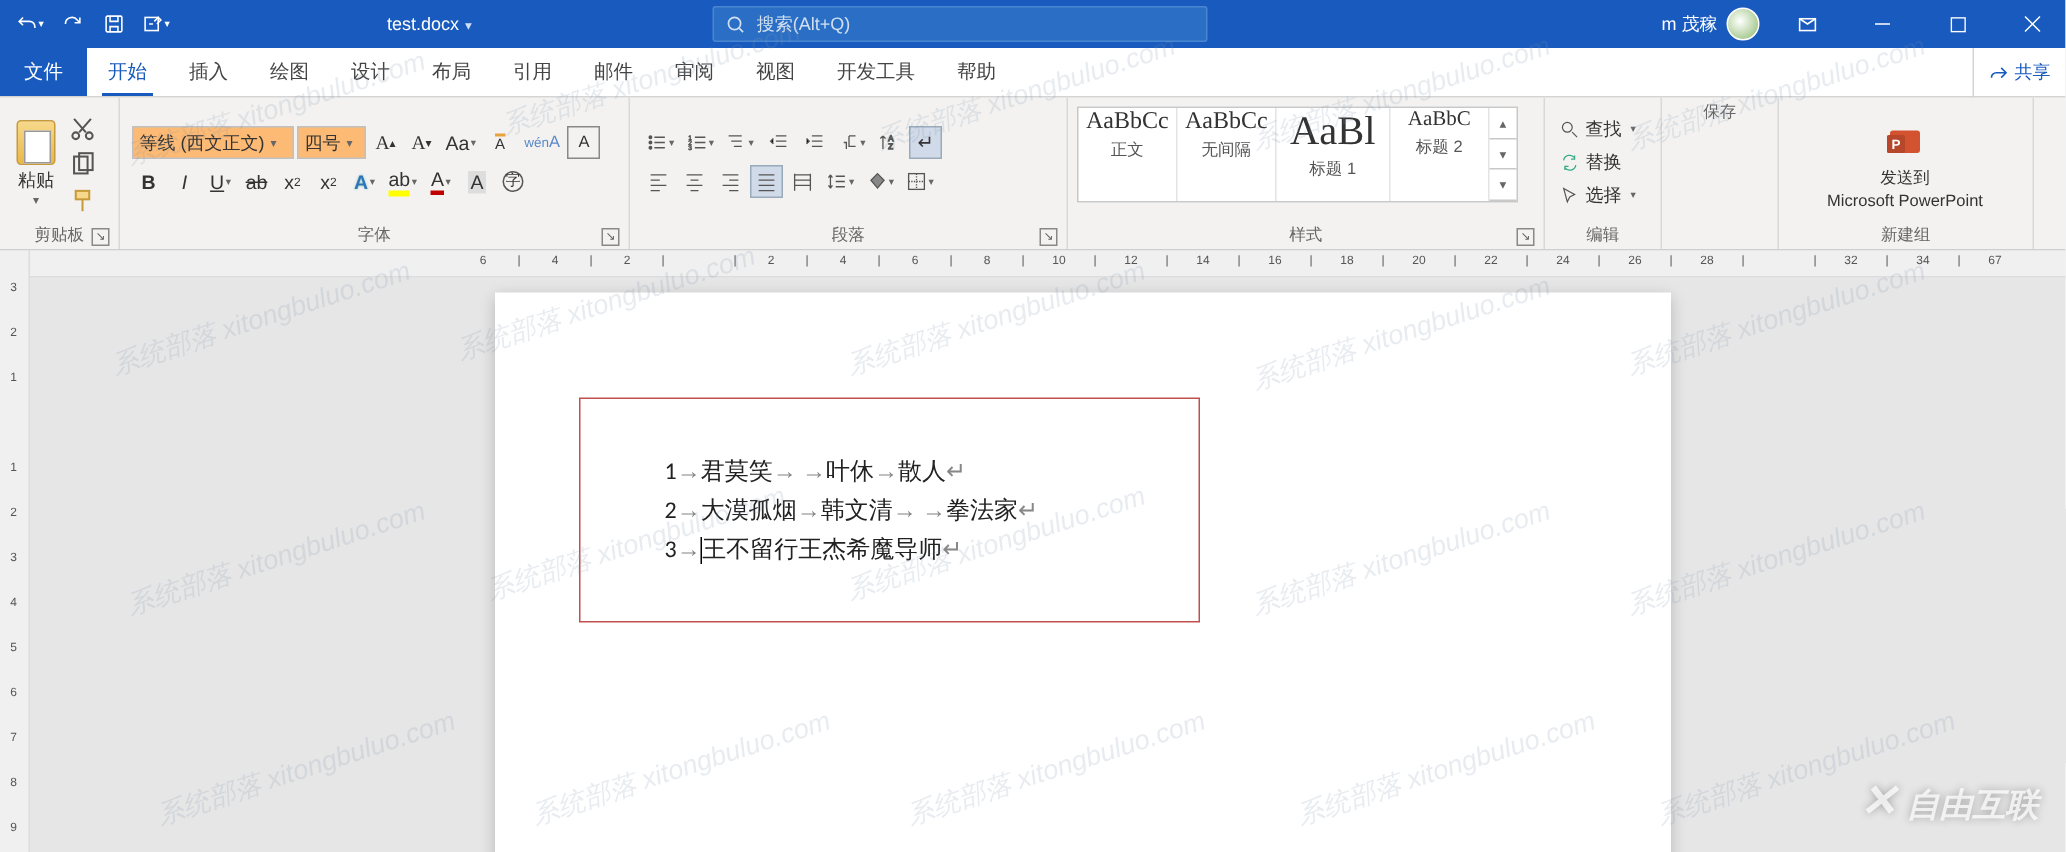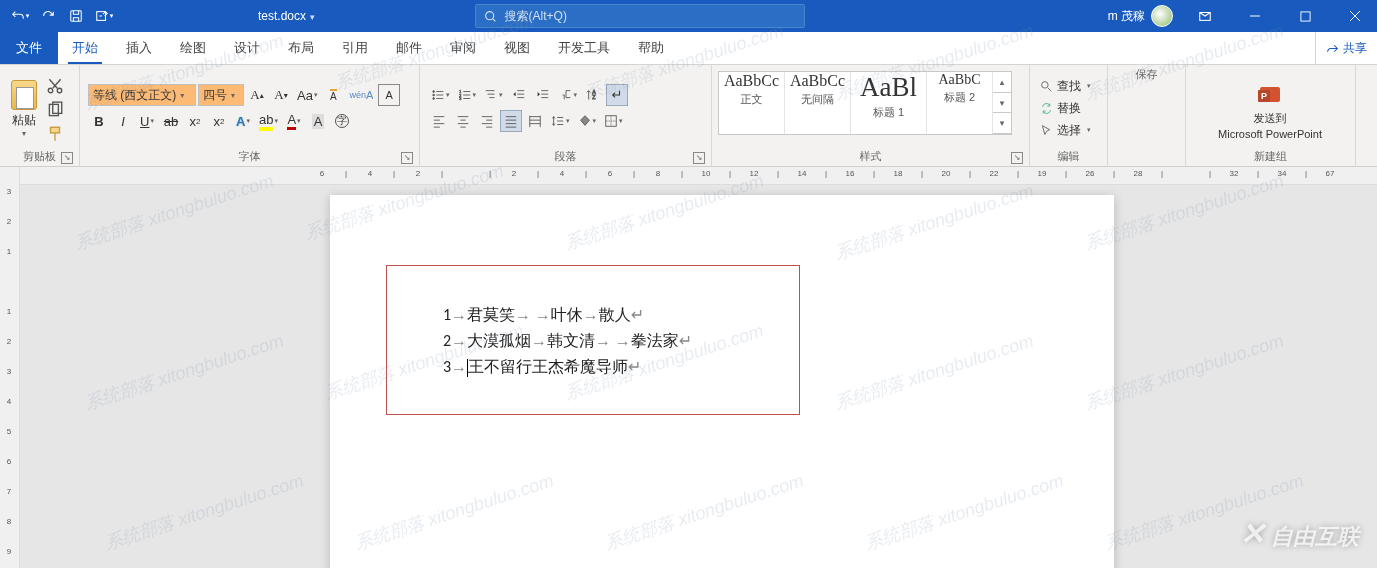--- a/index.html
+++ b/index.html
@@ -487,21 +487,21 @@
       <div class="htick">14</div>
       <div class="htick">|</div>
       <div class="htick">16</div>
       <div class="htick">|</div>
       <div class="htick">18</div>
       <div class="htick">|</div>
       <div class="htick">20</div>
       <div class="htick">|</div>
       <div class="htick">22</div>
       <div class="htick">|</div>
-      <div class="htick">19</div>
+      <div class="htick">24</div>
       <div class="htick">|</div>
       <div class="htick">26</div>
       <div class="htick">|</div>
       <div class="htick">28</div>
       <div class="htick">|</div>
       <div class="htick"></div>
       <div class="htick">|</div>
       <div class="htick">32</div>
       <div class="htick">|</div>
       <div class="htick">34</div>

